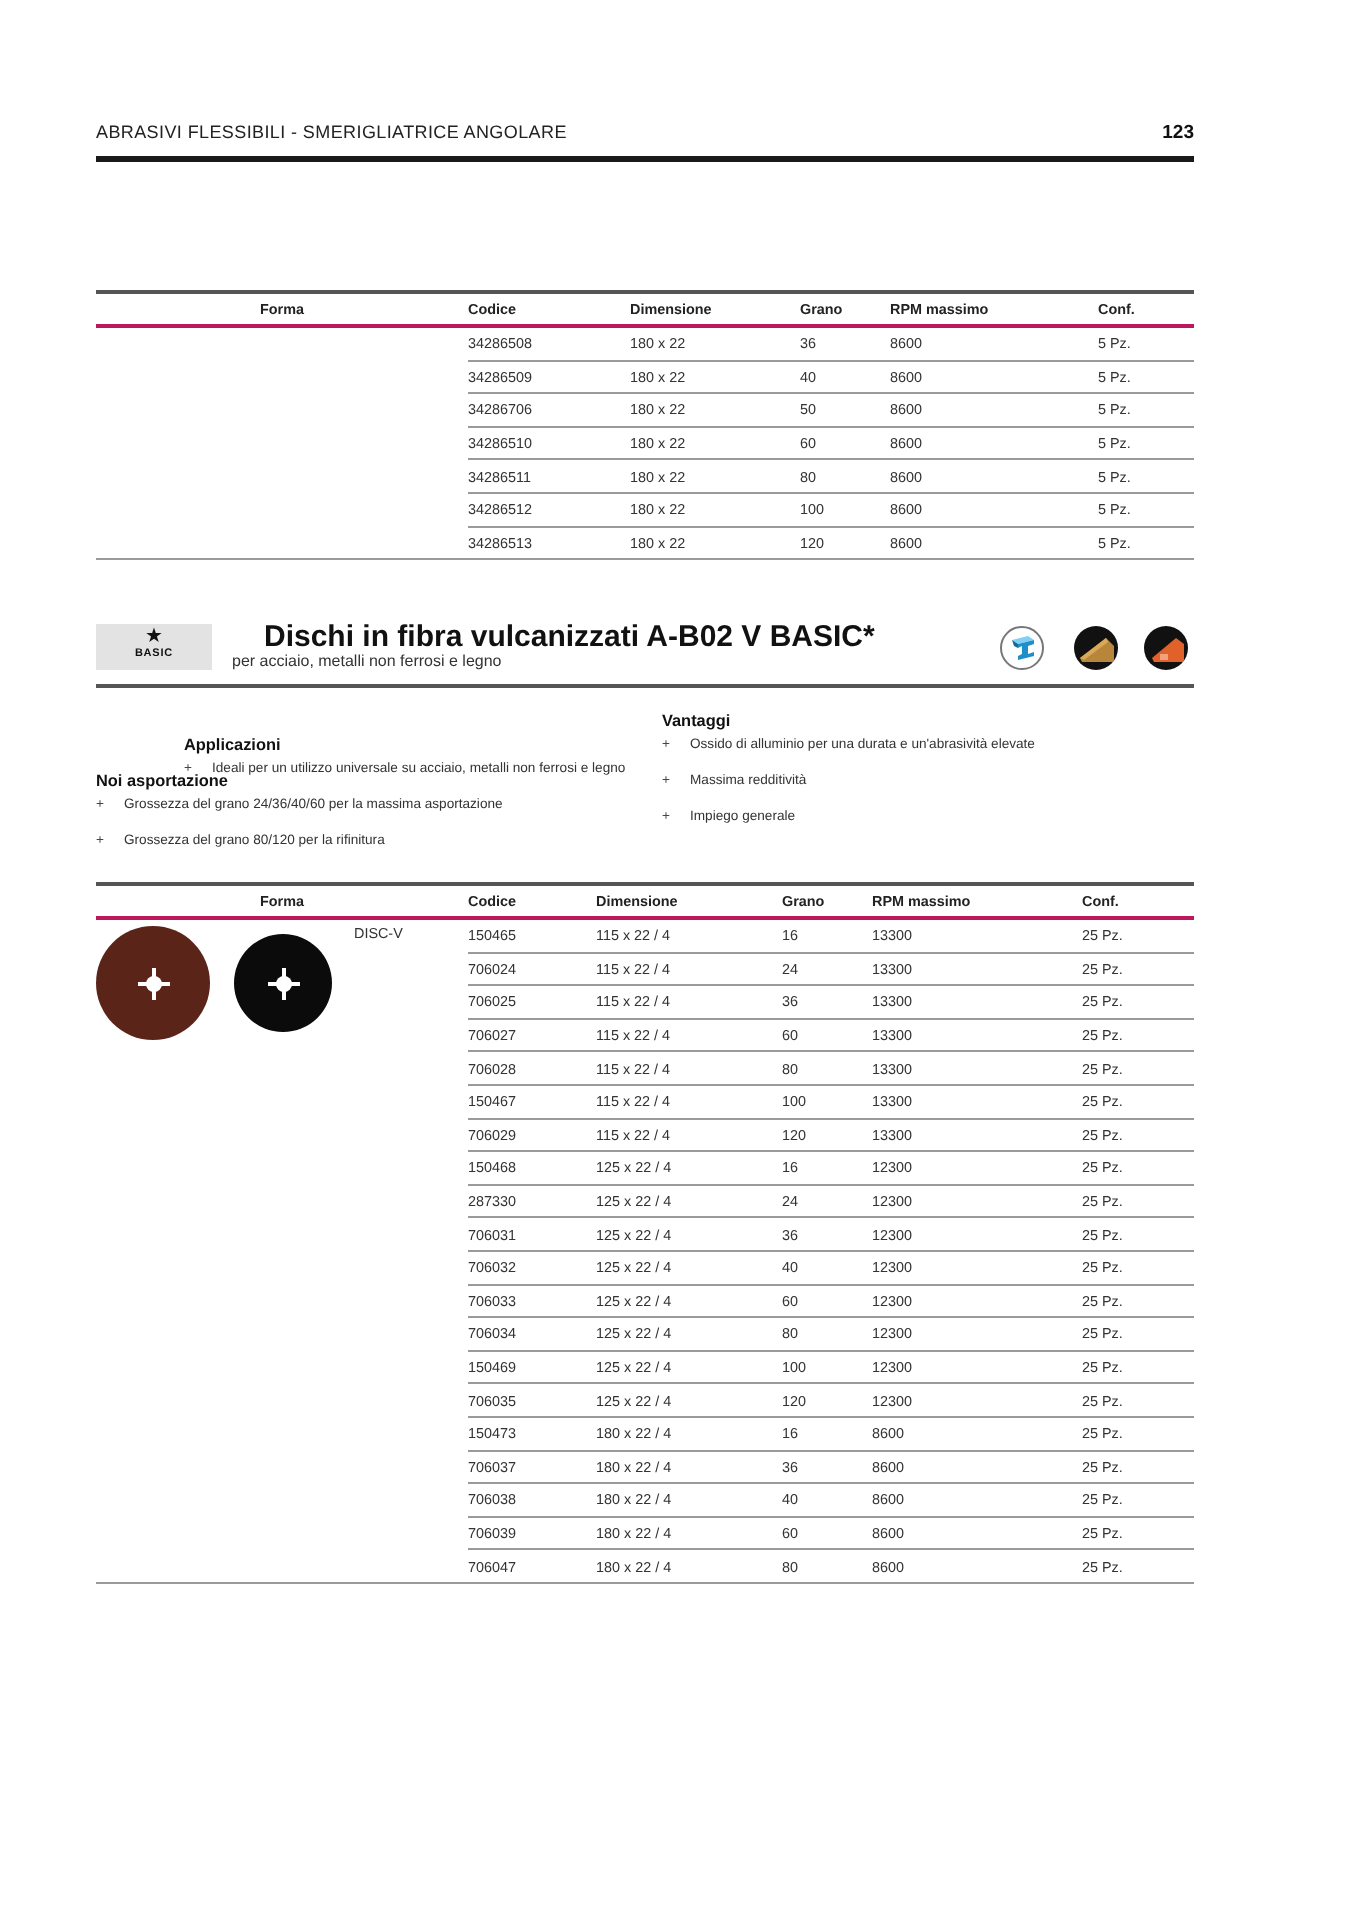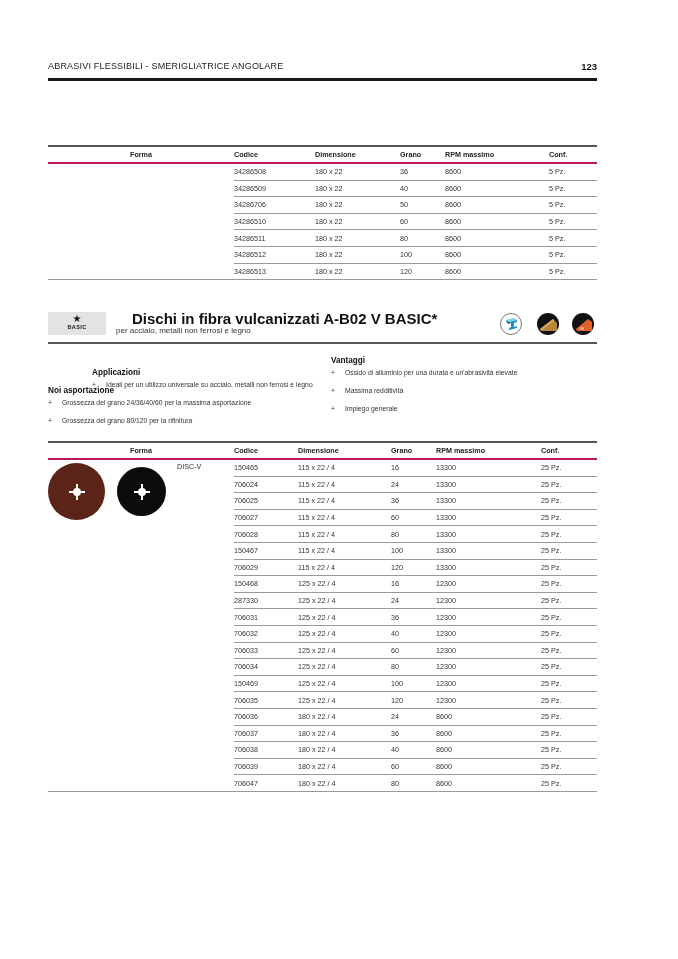--- a/index.html
+++ b/index.html
@@ -327,23 +327,23 @@
       <tr>
         <td class="forma"></td>
         <td>706035</td>
         <td>125 x 22 / 4</td>
         <td>120</td>
         <td>12300</td>
         <td>25 Pz.</td>
       </tr>
       <tr>
         <td class="forma"></td>
-        <td>706036</td>
-        <td>180 x 22 / 4</td>
-        <td>24</td>
+        <td>150473</td>
+        <td>180 x 22 / 4</td>
+        <td>16</td>
         <td>8600</td>
         <td>25 Pz.</td>
       </tr>
       <tr>
         <td class="forma"></td>
         <td>706037</td>
         <td>180 x 22 / 4</td>
         <td>36</td>
         <td>8600</td>
         <td>25 Pz.</td>

